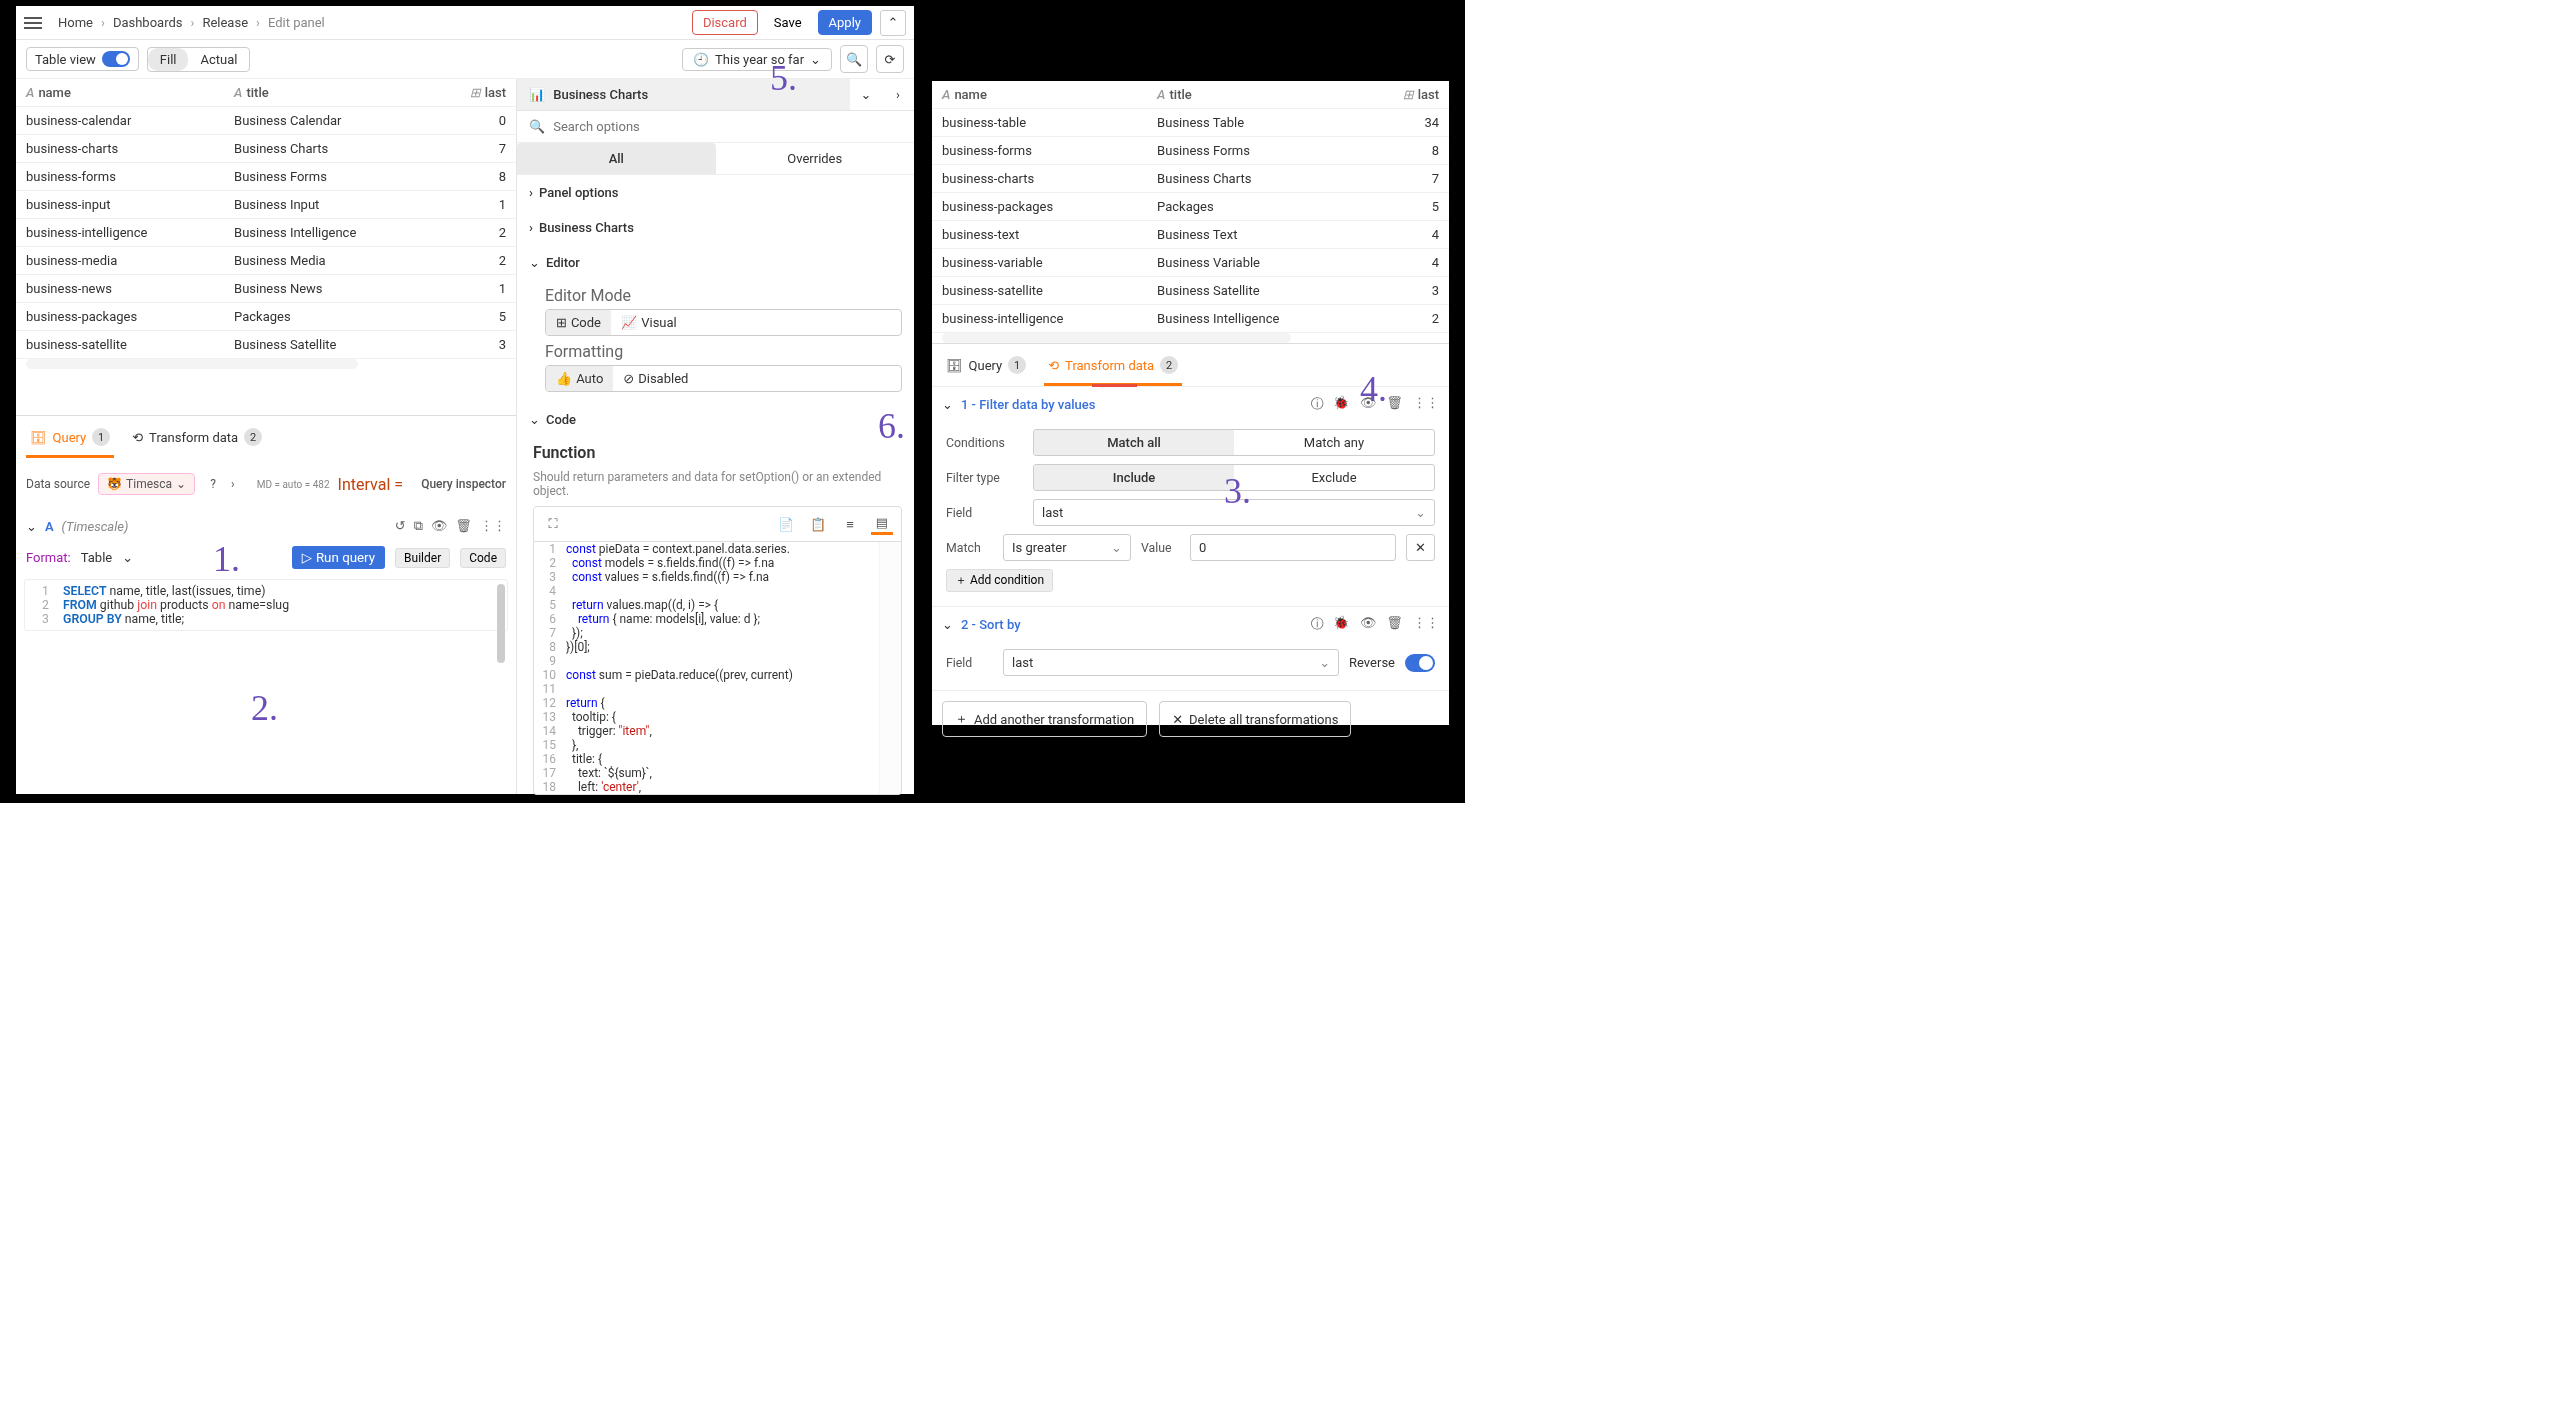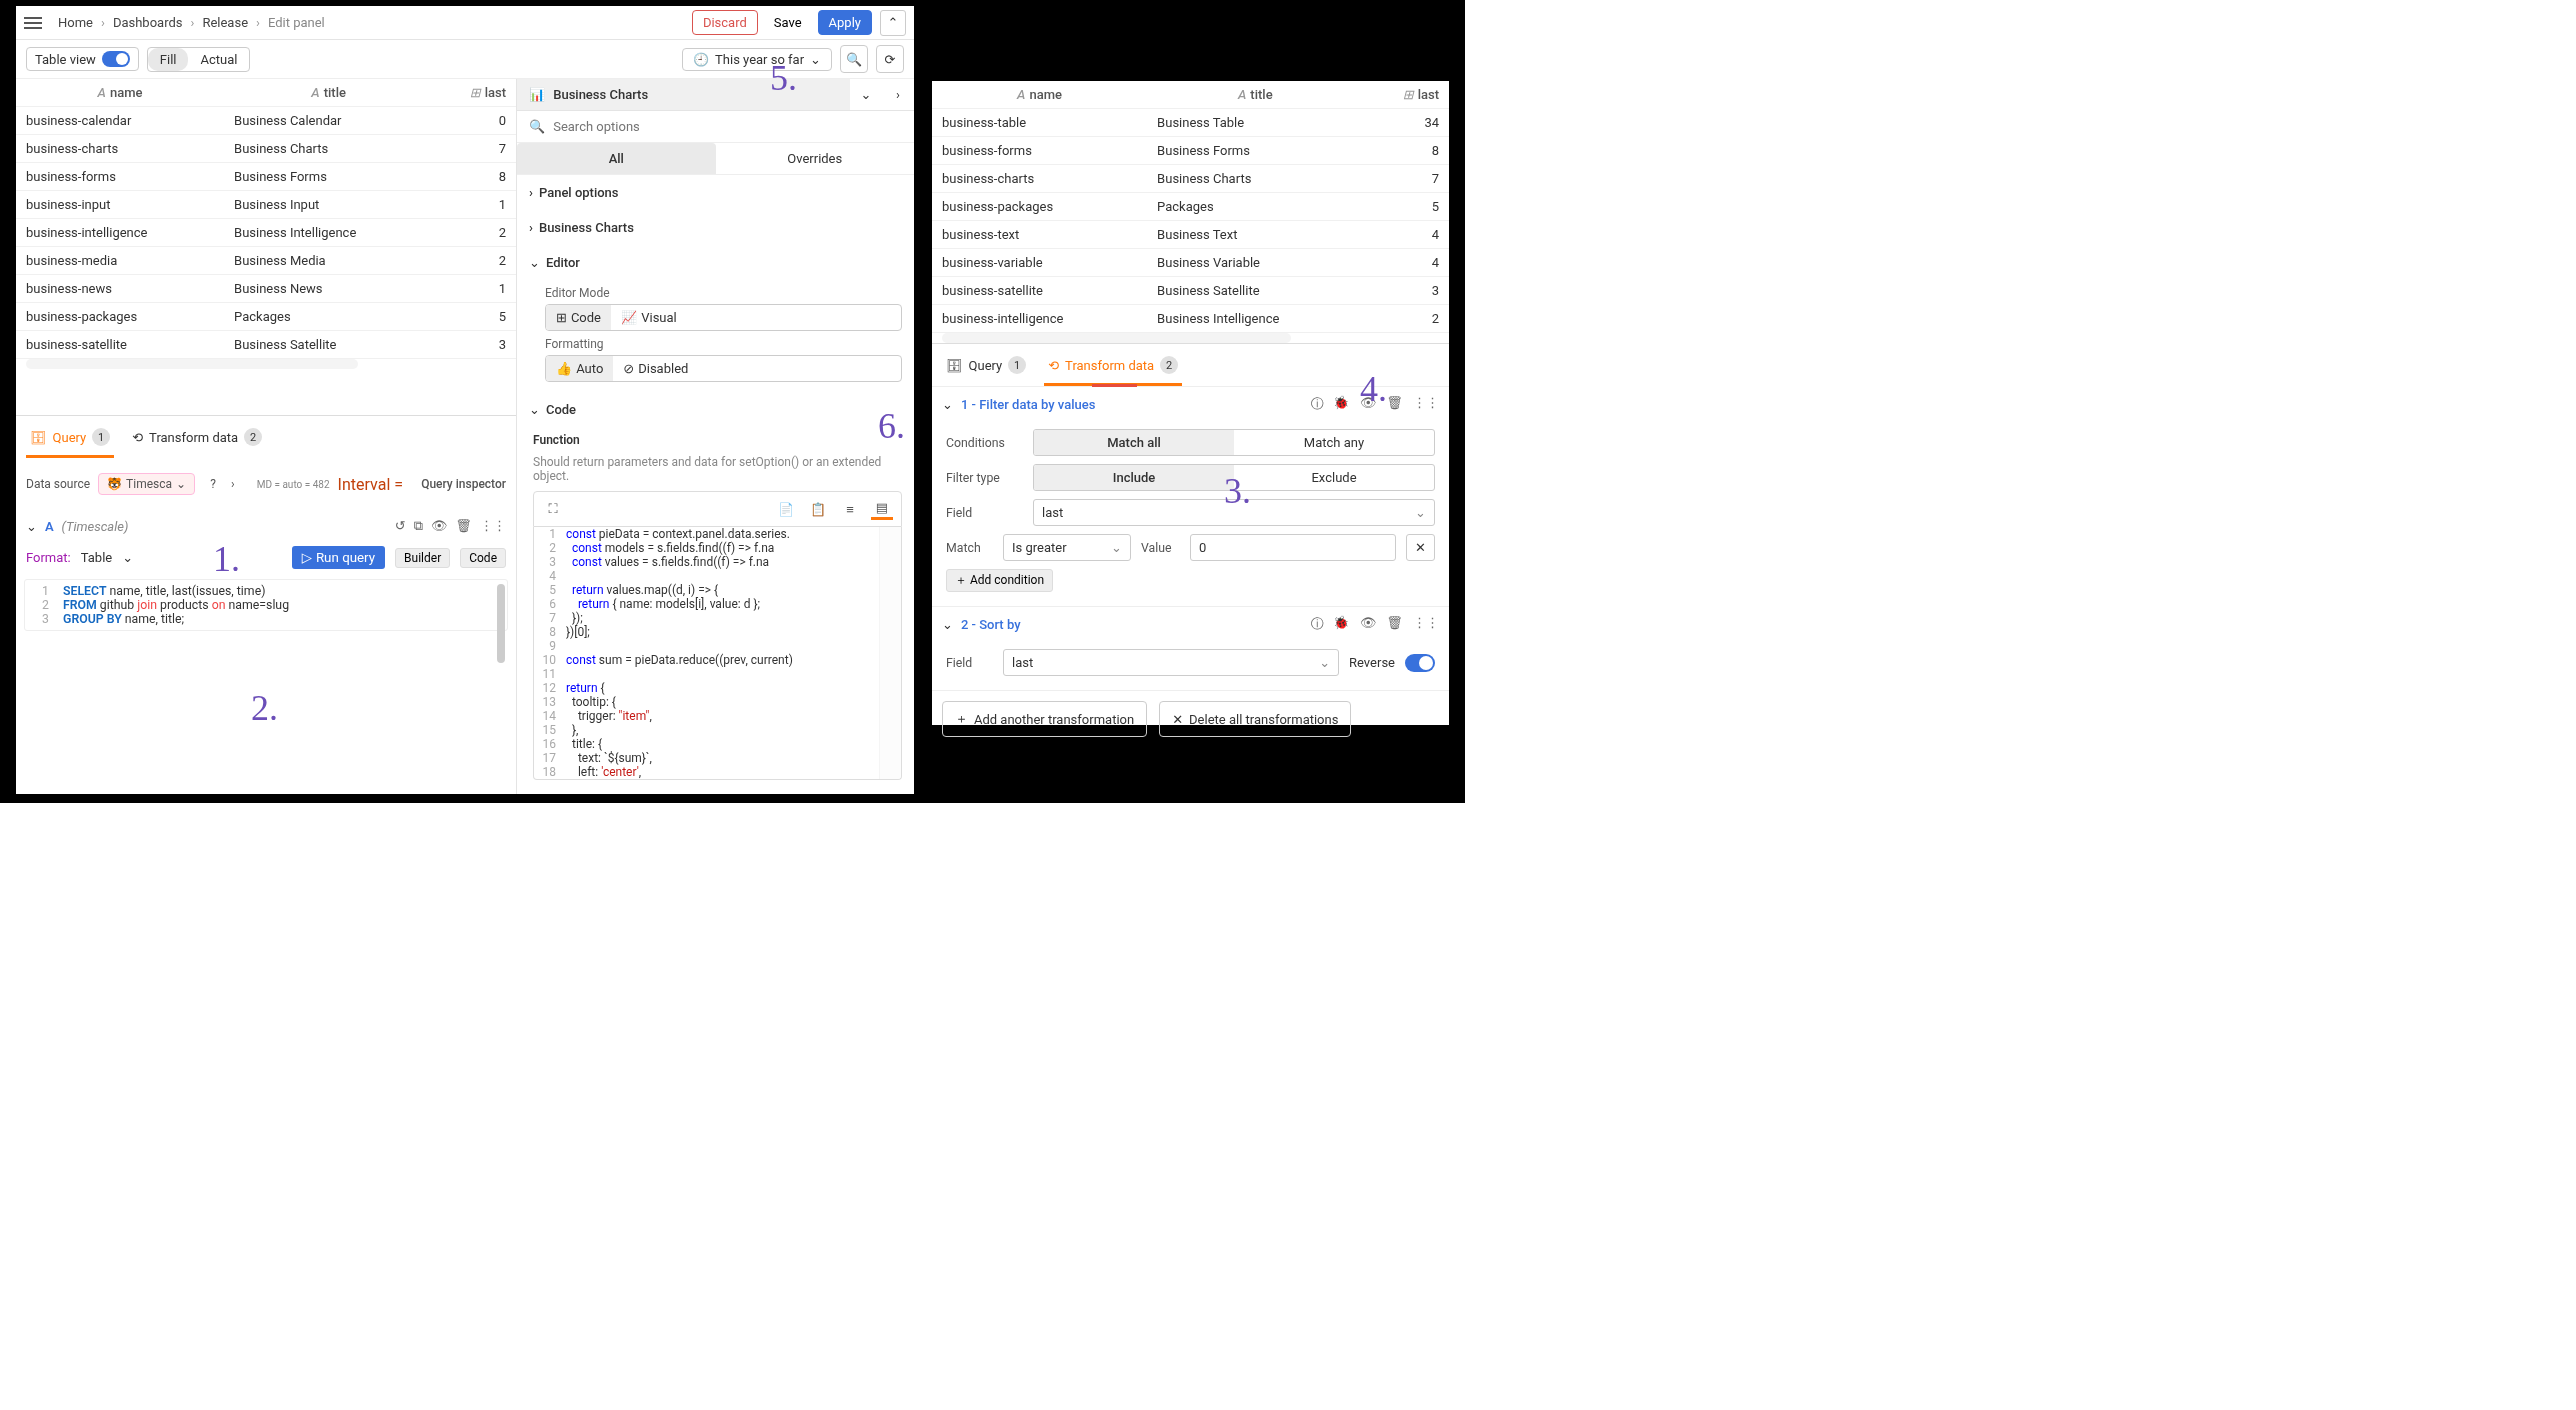--- a/index.html
+++ b/index.html
@@ -34,21 +34,21 @@
 
 
 .main-split { display: flex; height: calc(100% - 73px); }
 .col-left { width: 501px; display: flex; flex-direction: column; border-right: 1px solid #e4e4e4; }
 .col-right { flex: 1; display: flex; flex-direction: column; }
 
 
 .data-table { flex: 0 0 336px; overflow: auto; }
 .tbl { width: 100%; border-collapse: collapse; }
 .tbl th, .tbl td { text-align: left; padding: 6px 10px; border-bottom: 1px solid #f0f0f0; font-size: 13px; }
-.tbl th { color: #555; font-weight: 500; text-align: center; }
+.tbl th { color: #555; font-weight: 500; }
 .tbl .col-last { text-align: right; }
 .ficon { color: #999; margin-right: 4px; font-style: italic; }
 .hscroll { height: 10px; background: #f4f4f4; margin: 0 158px 0 10px; border-radius: 5px; }
 
 
 .qtabs { display: flex; align-items: center; padding: 6px 10px; gap: 14px; border-top: 1px solid #ddd; }
 .qtab { display: flex; align-items: center; gap: 6px; padding: 6px 4px; cursor: pointer; position: relative; }
 .qtab-active { color: #ff780a; }
 .qtab-active::after { content:""; position:absolute; left:0; right:0; bottom:-6px; height:3px; background:#ff780a; }
 .badge { background: #e0e0e0; border-radius: 10px; min-width: 18px; height: 18px; display: inline-flex; align-items: center; justify-content: center; font-size: 11px; color: #333; padding: 0 5px; }
@@ -76,21 +76,21 @@
 .viz-row { display:flex; align-items:center; border-bottom:1px solid #e4e4e4; }
 .viz-sel { flex:1; display:flex; align-items:center; gap:8px; background:#f0f0f0; padding:8px 12px; }
 .viz-caret { width:32px; display:flex; align-items:center; justify-content:center; cursor:pointer; }
 .searchbox { display:flex; align-items:center; padding:8px 12px; gap:8px; border-bottom:1px solid #eee; }
 .searchbox input { border:none; outline:none; width:100%; font-size:13px; }
 .optabs { display:flex; border-bottom:1px solid #eee; }
 .optabs .optab { flex:1; text-align:center; padding:8px; cursor:pointer; }
 .optabs .optab-active { background:#eaeaea; font-weight:500; border-radius:4px 4px 0 0; }
 .section-hdr { display:flex; align-items:center; gap:6px; padding:10px 12px; cursor:pointer; font-weight:500; }
 .subsection { padding:0 12px 10px 28px; }
-.label-sm { font-size:12px; color:#666; padding:6px 0 4px; }
+.label-sm { font-size:16px; color:#666; padding:6px 0 4px; }
 .btngrp { display:flex; border:1px solid #ccc; border-radius:4px; overflow:hidden; }
 .btngrp .bo { padding:5px 10px; cursor:pointer; display:flex; align-items:center; gap:4px; }
 .btngrp .bo-active { background:#eee; }
 .help { font-size:12px; color:#888; padding:4px 0 8px; }
 
 .code-toolbar { display:flex; align-items:center; padding:6px 8px; border:1px solid #ddd; border-radius:4px 4px 0 0; gap:10px; }
 .code-toolbar .spr { flex:1; }
 .ct-icon { width:22px; height:22px; display:flex; align-items:center; justify-content:center; cursor:pointer; color:#555; }
 .ct-icon.active { border-bottom:3px solid #ff780a; }
 .codearea { font-family:Menlo,Consolas,monospace; font-size:12px; border:1px solid #ddd; border-top:none; border-radius:0 0 4px 4px; position:relative; overflow:hidden; }

